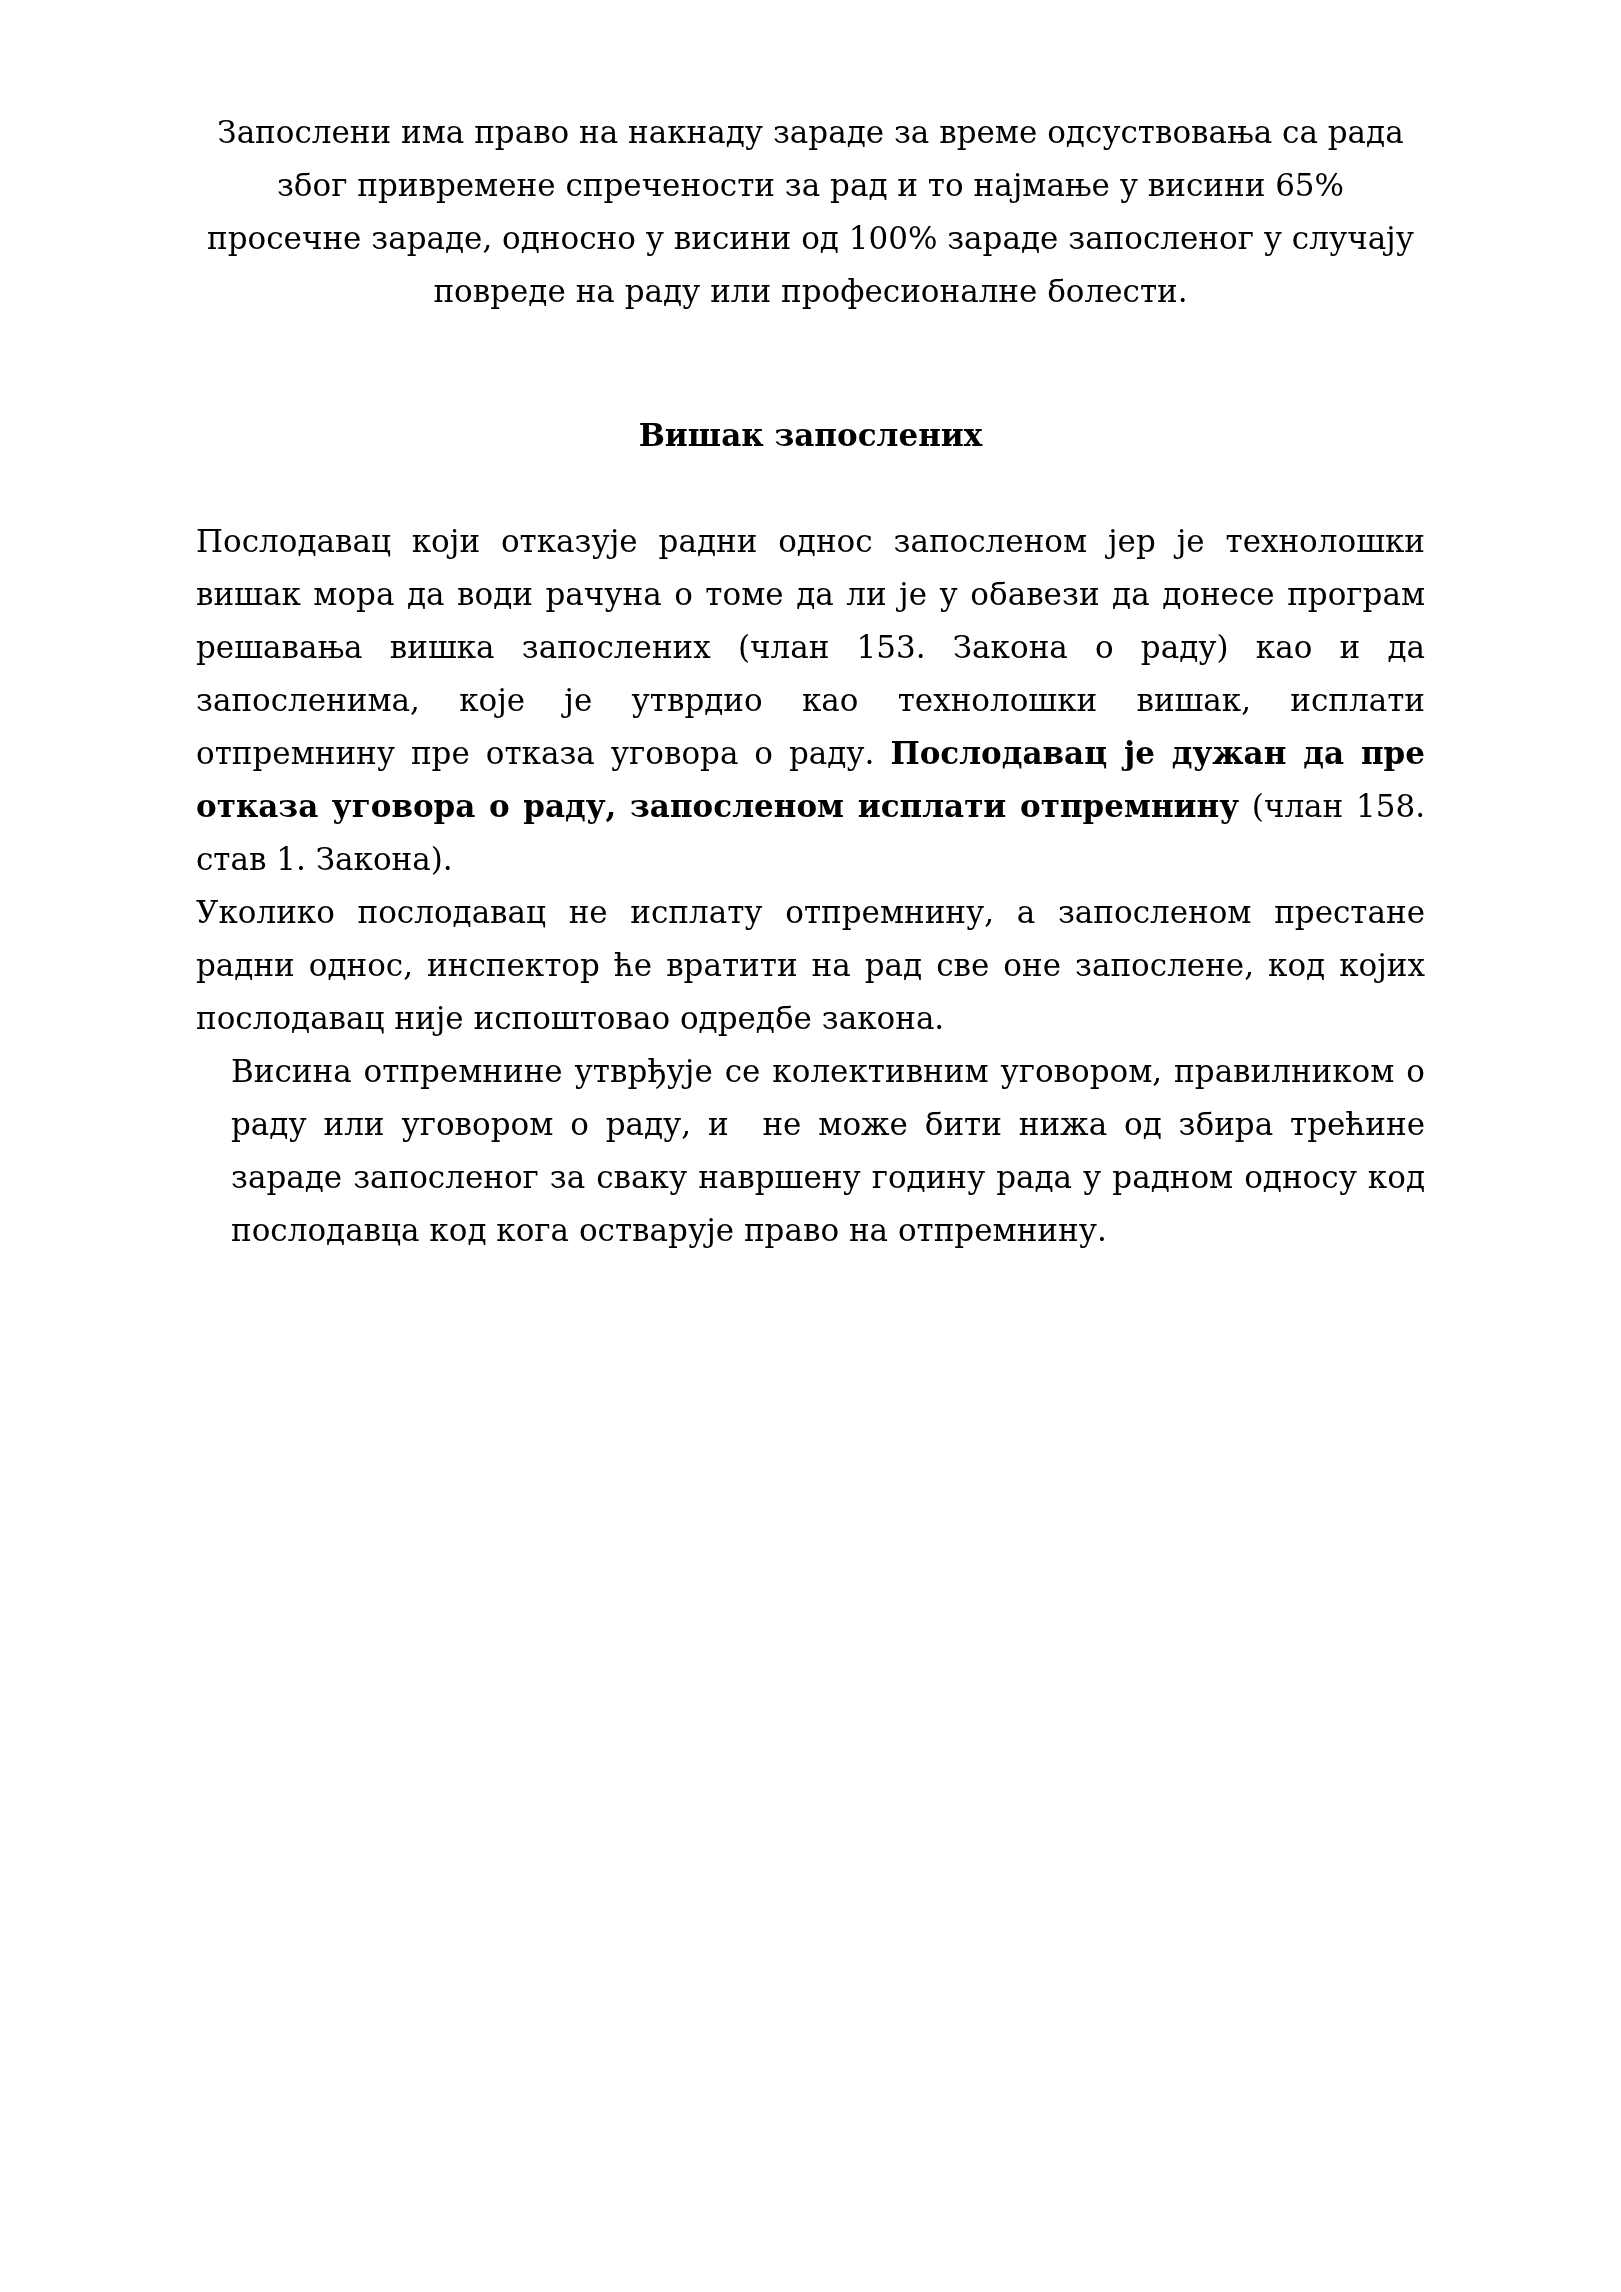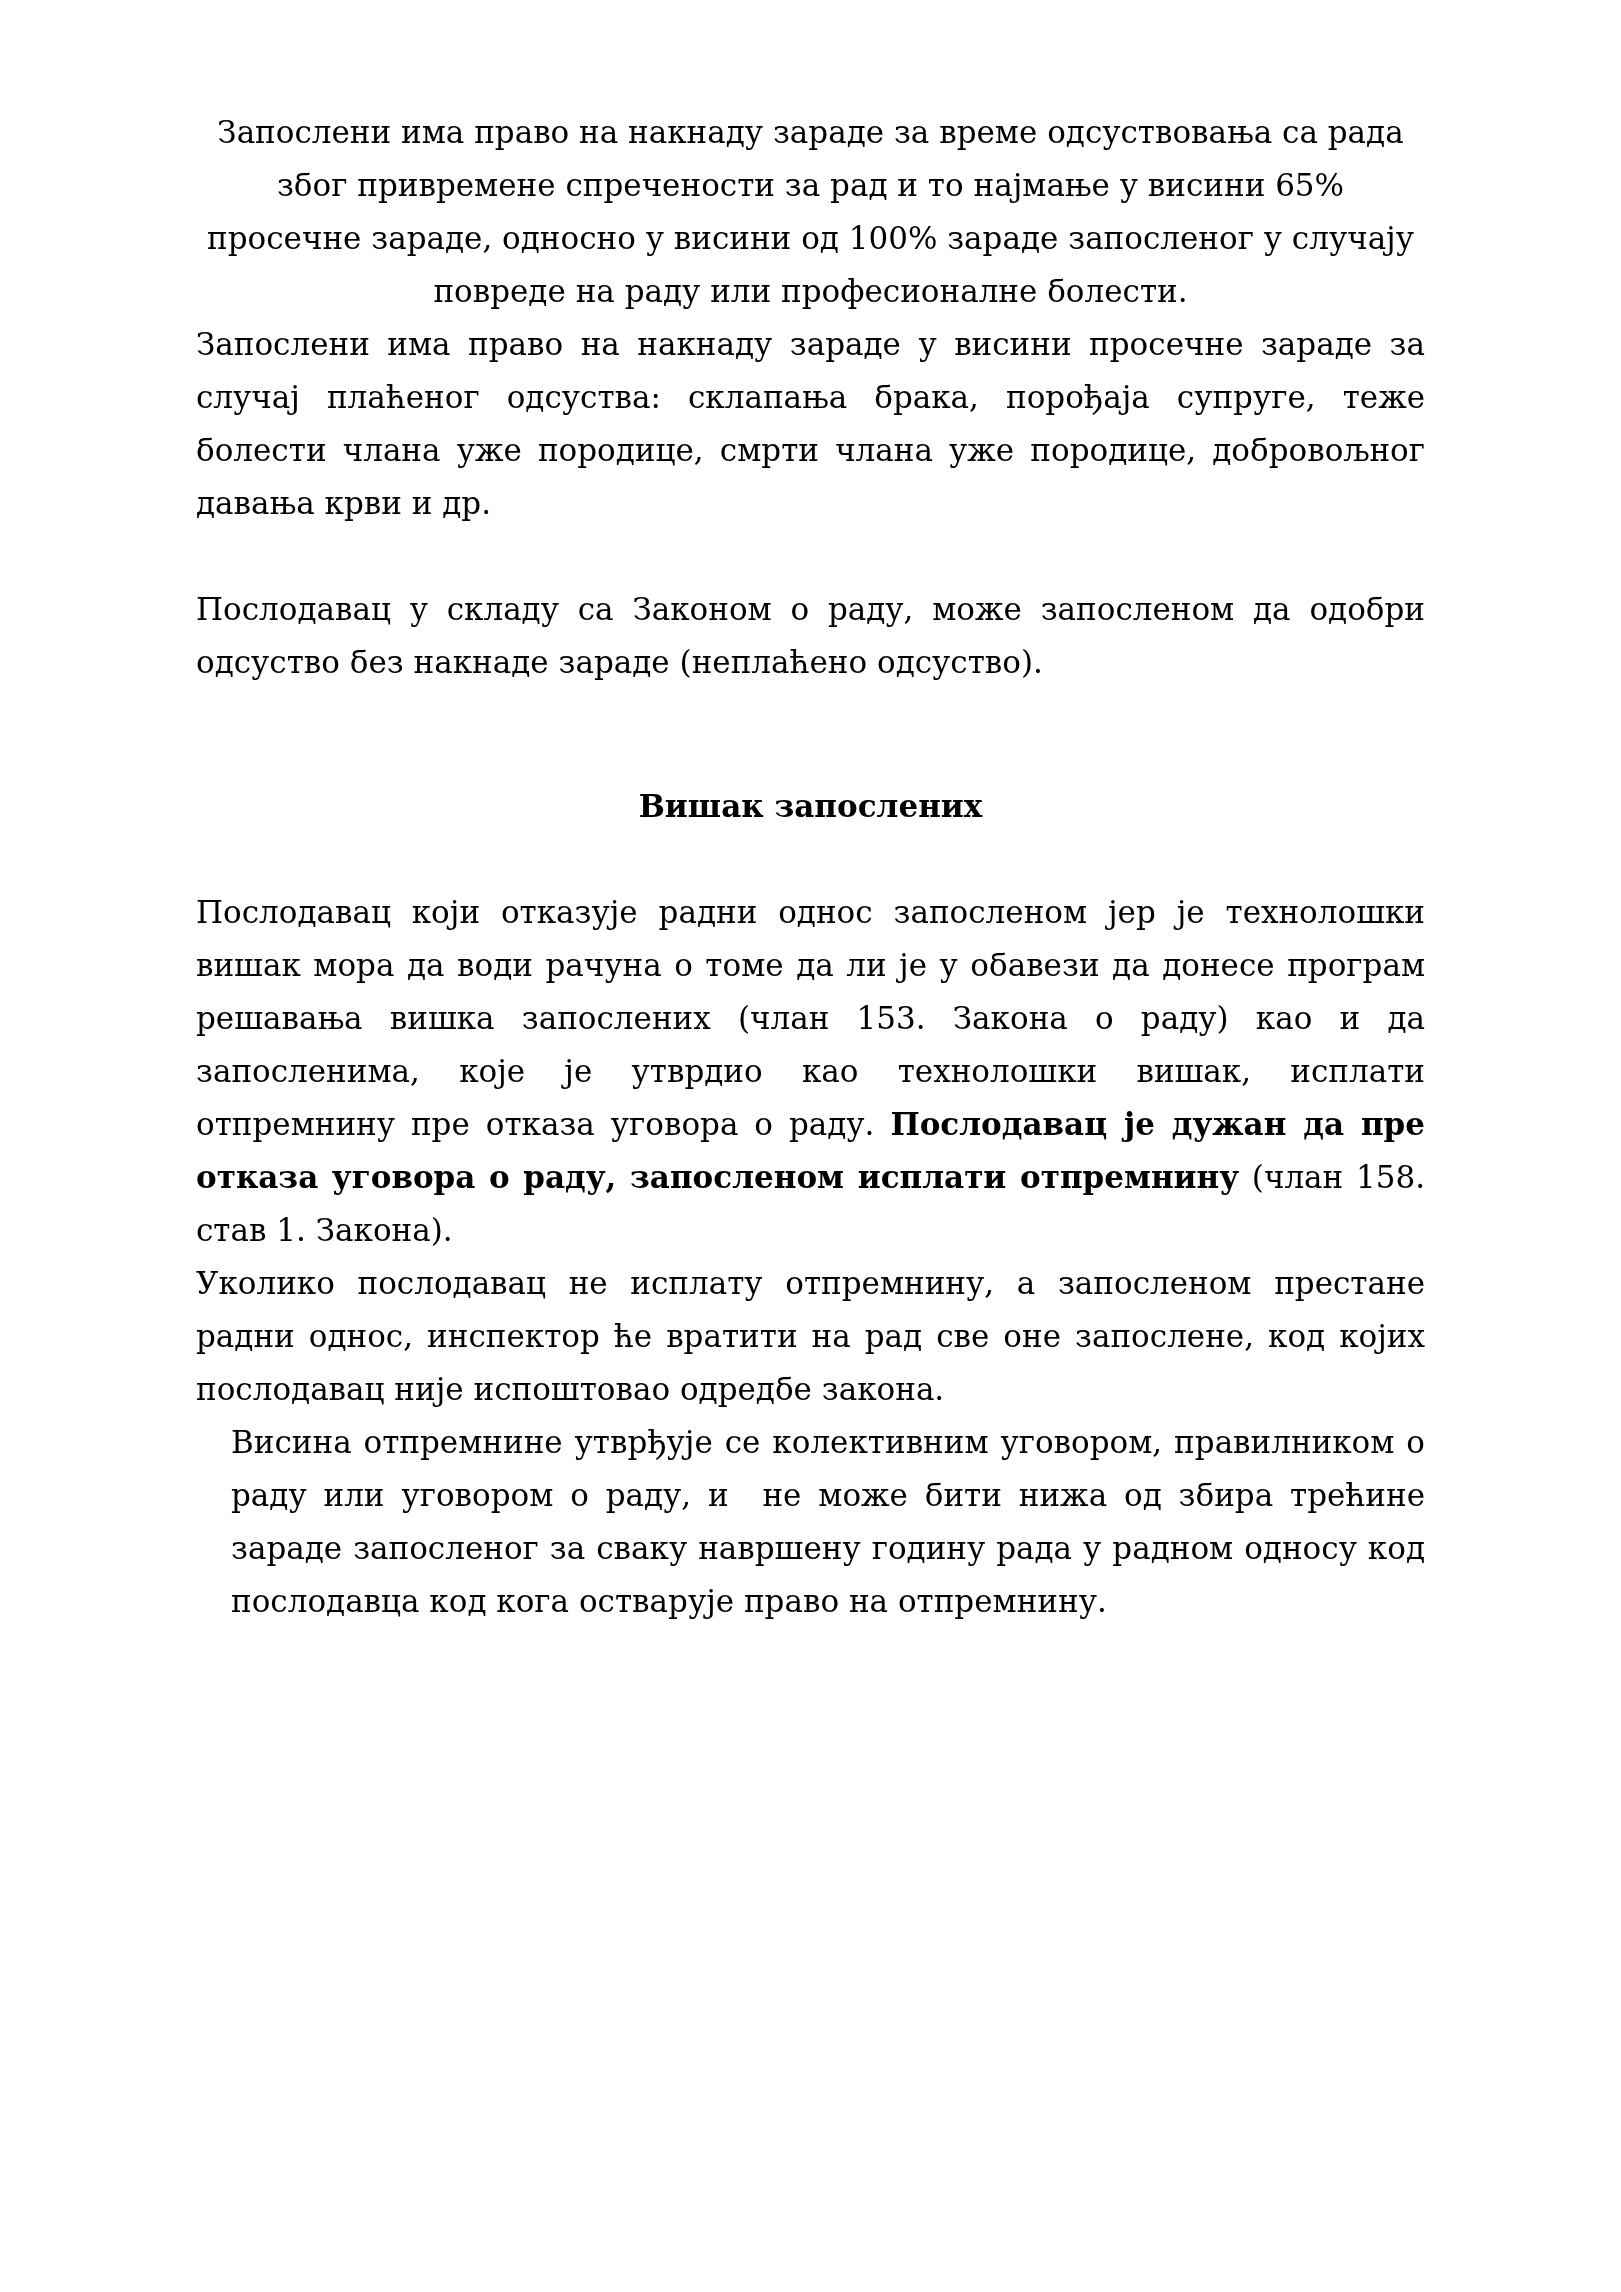--- a/index.html
+++ b/index.html
@@ -30,20 +30,18 @@
   .align-center  { text-align: center; }
   .align-justify { text-align: justify; text-justify: inter-word; }
   .run  { white-space: pre-wrap; }
   .bold { font-weight: bold; }
 </style>
 </head>
 <body>
 
 <main class="page">
     <p class="para align-center" style="margin-top: 0px;"><span class="run">Запослени има право на накнаду зараде за време одсуствовања са рада због привремене спречености за рад и то најмање у висини 65% просечне зараде, односно у висини од 100% зараде запосленог у случају повреде на раду или професионалне болести.</span></p>
-    <p class="para align-justify" style="margin-top: 0px;"><span class="run">Запослени има право на накнаду зараде у висини просечне зараде за случај плаћеног одсуства: склапања брака, порођаја супруге, теже болести члана уже породице, смрти члана уже породице, добровољног давања крви и др.</span></p>
-    <p class="para align-justify" style="margin-top: 53px;"><span class="run">Послодавац у складу са Законом о раду, може запосленом да одобри одсуство без накнаде зараде (неплаћено одсуство).</span></p>
     <p class="para align-center" style="margin-top: 91px; text-align: center;"><span class="run bold">Вишак запослених</span></p>
     <p class="para align-justify" style="margin-top: 53px;"><span class="run">Послодавац који отказује радни однос запосленом јер је технолошки вишак мора да води рачуна о томе да ли је у обавези да донесе програм решавања вишка запослених (члан 153. Закона о раду) као и да запосленима, које је утврдио као технолошки вишак, исплати отпремнину пре отказа уговора о раду. </span><span class="run bold">Послодавац је дужан да&nbsp;пре отказа уговора о раду, запосленом исплати отпремнину</span><span class="run"> (члан 158. став 1. Закона).</span></p>
     <p class="para align-justify" style="margin-top: 0px;"><span class="run">Уколико послодавац не исплату отпремнину, а запосленом престане радни однос, инспектор ће вратити на рад све оне запослене, код којих послодавац није испоштовао одредбе закона.</span></p>
     <p class="para align-justify" style="margin-top: 0px; margin-left: 35px;"><span class="run">Висина отпремнине утврђује се колективним уговором, правилником о раду или уговором о раду, и  не може бити нижа од збира трећине зараде запосленог за сваку навршену годину рада у радном односу код послодавца код кога остварује право на отпремнину.</span></p>
   </main>
 
 
 </body></html>

